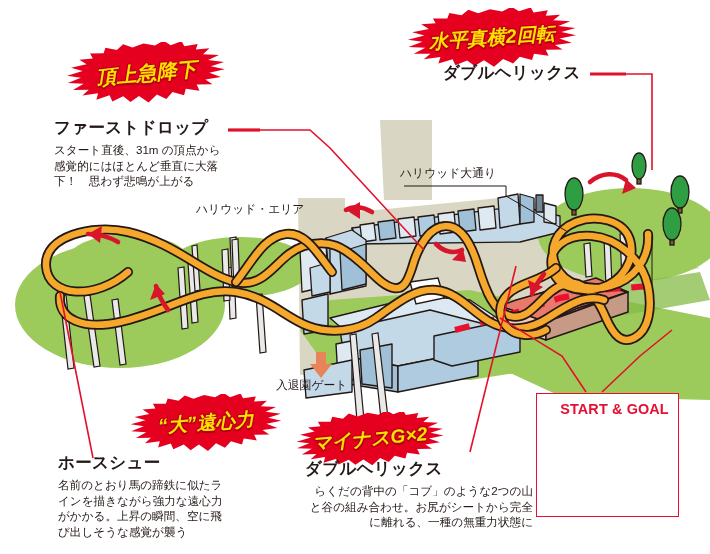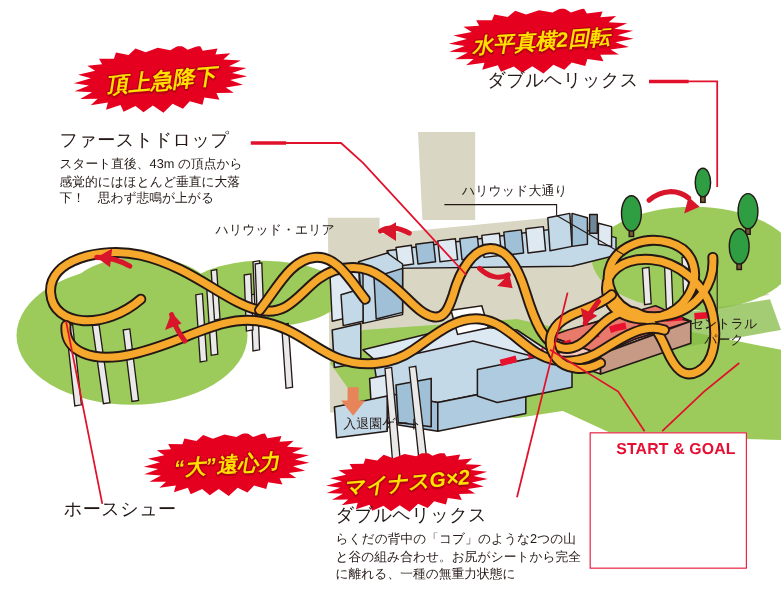--- a/index.html
+++ b/index.html
@@ -10,21 +10,21 @@
     overflow:hidden;
     position:relative;
   }
   #stage{position:absolute;left:0;top:0;width:710px;height:554px;}
   .layer{position:absolute;left:0;top:0;width:710px;height:554px;}
   svg.layer{pointer-events:none;}
 
   
   .callout{position:absolute;}
   .callout .title{
-    font-weight:normal;
+    font-weight:bold;
     color:#231815;
     letter-spacing:.02em;
     white-space:nowrap;
   }
   .callout .desc{
     color:#231815;
     line-height:1.34;
   }
 
   .c-firstdrop{left:54px;top:117px;width:190px;}
@@ -34,27 +34,27 @@
   .c-helix{left:443px;top:62px;width:200px;}
   .c-helix .title{font-size:16.5px;}
   .c-helix .desc{font-size:11.6px;margin-top:3px;width:192px;}
 
   .c-horseshoe{left:58px;top:452px;width:190px;}
   .c-horseshoe .title{font-size:16.5px;}
   .c-horseshoe .desc{font-size:11.6px;margin-top:3px;width:172px;}
 
   .c-camel{left:305px;top:458px;width:235px;}
   .c-camel .title{font-size:16.5px;}
-  .c-camel .desc{font-size:11.6px;margin-top:3px;width:228px;}
+  .c-camel .desc{font-size:11.6px;margin-top:3px;width:228px;text-align:right;}
 
   
   .maplabel{position:absolute;color:#231815;font-size:11.8px;white-space:nowrap;}
   .l-hollywood-area{left:196px;top:202px;}
-  .l-hollywood-st{left:420px;top:166px;}
-  .l-gate{left:276px;top:378px;margin-left:36px;}
+  .l-hollywood-st{left:400px;top:166px;}
+  .l-gate{left:276px;top:378px;}
   .l-central{left:628px;top:287px;text-align:center;line-height:1.28;}
 
   
   .badge{
     position:absolute;
     display:flex;align-items:center;justify-content:center;
   }
   .badge .bstar{position:absolute;left:0;top:0;}
   .badge .btext{
     position:relative;
@@ -377,41 +377,38 @@
           L-16,24 L-17,18 L-23,21 L-22,15 L-29,16 L-26,11 L-33,10 L-28,5 L-35,3 L-29,-1
           L-35,-4 L-28,-7 L-33,-11 L-26,-13 L-29,-18 L-23,-18 L-24,-23 L-18,-22 L-17,-27
           L-12,-24 L-9,-29 L-5,-25 Z" transform="scale(2.1,0.94)"></path>
       </g>
     </svg>
     <span class="btext">マイナスG×2</span>
   </div>
 
   <div class="callout c-firstdrop">
     <div class="title">ファーストドロップ</div>
-    <div class="desc">スタート直後、43m の頂点から感覚的にはほとんど垂直に大落下！　思わず悲鳴が上がる</div>
+    <div class="desc">スタート直後、31m の頂点から感覚的にはほとんど垂直に大落下！　思わず悲鳴が上がる</div>
   </div>
 
   <div class="callout c-helix">
     <div class="title">ダブルヘリックス</div>
   </div>
 
   <div class="callout c-horseshoe">
     <div class="title">ホースシュー</div>
+    <div class="desc">名前のとおり馬の蹄鉄に似たラインを描きながら強力な遠心力がかかる。上昇の瞬間、空に飛び出しそうな感覚が襲う</div>
   </div>
 
   <div class="callout c-camel">
     <div class="title">ダブルヘリックス</div>
     <div class="desc">らくだの背中の「コブ」のような2つの山と谷の組み合わせ。お尻がシートから完全に離れる、一種の無重力状態に</div>
   </div>
 
   <div class="maplabel l-hollywood-area">ハリウッド・エリア</div>
   <div class="maplabel l-hollywood-st">ハリウッド大通り</div>
   <div class="maplabel l-gate">入退園ゲート</div>
-  <div class="maplabel l-central">
-    <div>セントラル</div>
-    <div>パーク</div>
-  </div>
 
   <div class="sg-box">
     <div class="sg-title">START &amp; GOAL</div>
   </div>
 
 </div>
 
 </body></html>

